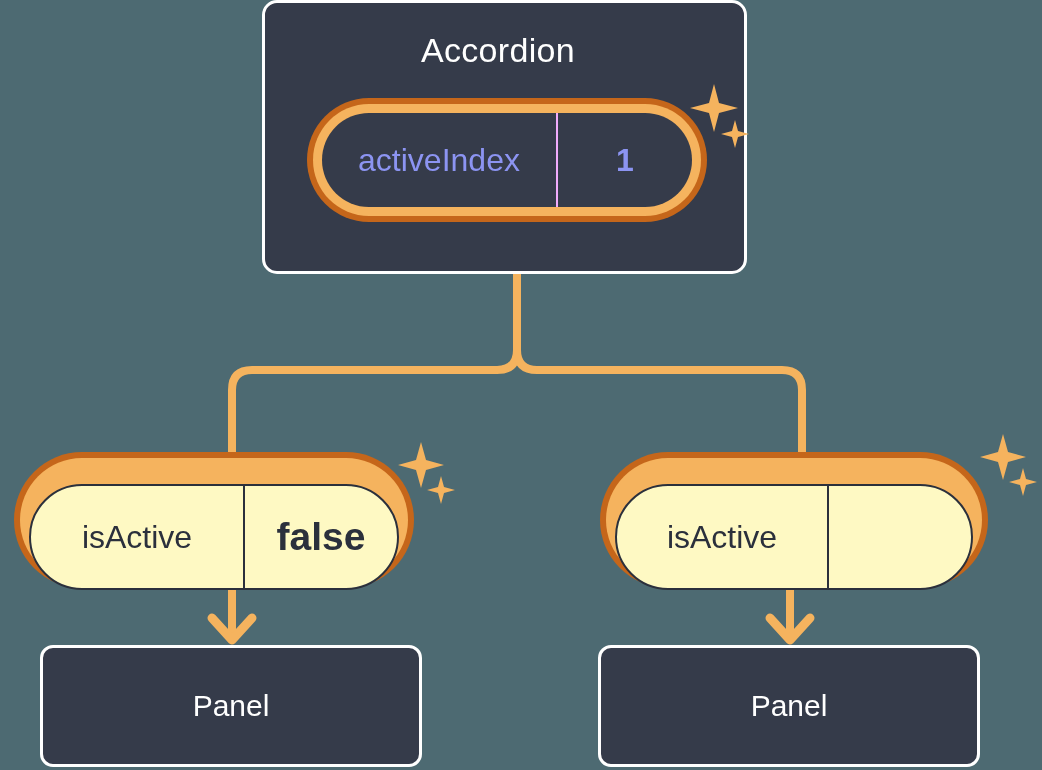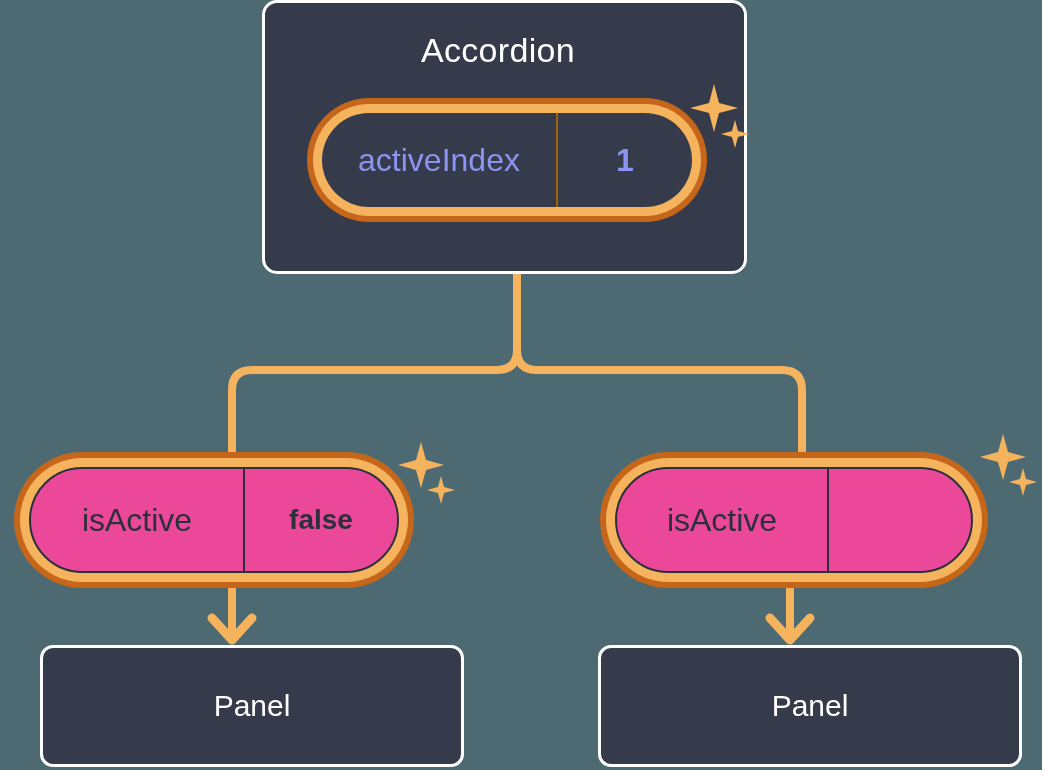--- a/index.html
+++ b/index.html
@@ -50,21 +50,21 @@
     right: 13px;
     top: 28px;
     text-align: center;
     color: #ffffff;
     font-size: 34px;
     font-weight: 400;
     letter-spacing: 0.3px;
   }
 
   .panel-card {
-    width: 424px;
+    width: 382px;
     height: 122px;
     border-radius: 13px;
   }
   #panel-left  { left: 40px;  top: 645px; }
   #panel-right { left: 598px; top: 645px; }
   .panel-label {
     position: absolute;
     left: 0; right: 0;
     top: 50%;
     transform: translateY(-50%);
@@ -126,47 +126,48 @@
     height: 124px;
   }
   #pill-active-index .pill-body {
     background: #353b4a;
   }
   #pill-active-index .pill-key {
     flex: 0 0 236px;
     color: #8c94f2;
     font-size: 32px;
     font-weight: 400;
-    border-right: 2px solid #a16207;
+    border-right: 2px solid #f0abfc;
   }
   #pill-active-index .pill-val {
     flex: 1 1 auto;
     color: #8c94f2;
     font-size: 32px;
     font-weight: 700;
   }
 
   
   .pill-purple {
     top: 452px;
     height: 136px;
   }
   .pill-purple .pill-body {
-    background: #ec4899;
+    background: #fef9c3;
     border: 2px solid #2b303c;
+    margin-top: 17px;
   }
   .pill-purple .pill-key {
     color: #2b303c;
     font-size: 32px;
     font-weight: 400;
     border-right: 2px solid #2b303c;
   }
   .pill-purple .pill-val {
     color: #2b303c;
-    font-size: 28px;
+    font-size: 39px;
     font-weight: 700;
   }
   #pill-is-active-left {
     left: 14px;
     width: 400px;
   }
   #pill-is-active-left .pill-key { flex: 0 0 214px; }
   #pill-is-active-left .pill-val { flex: 1 1 auto; }
 
   #pill-is-active-right {

